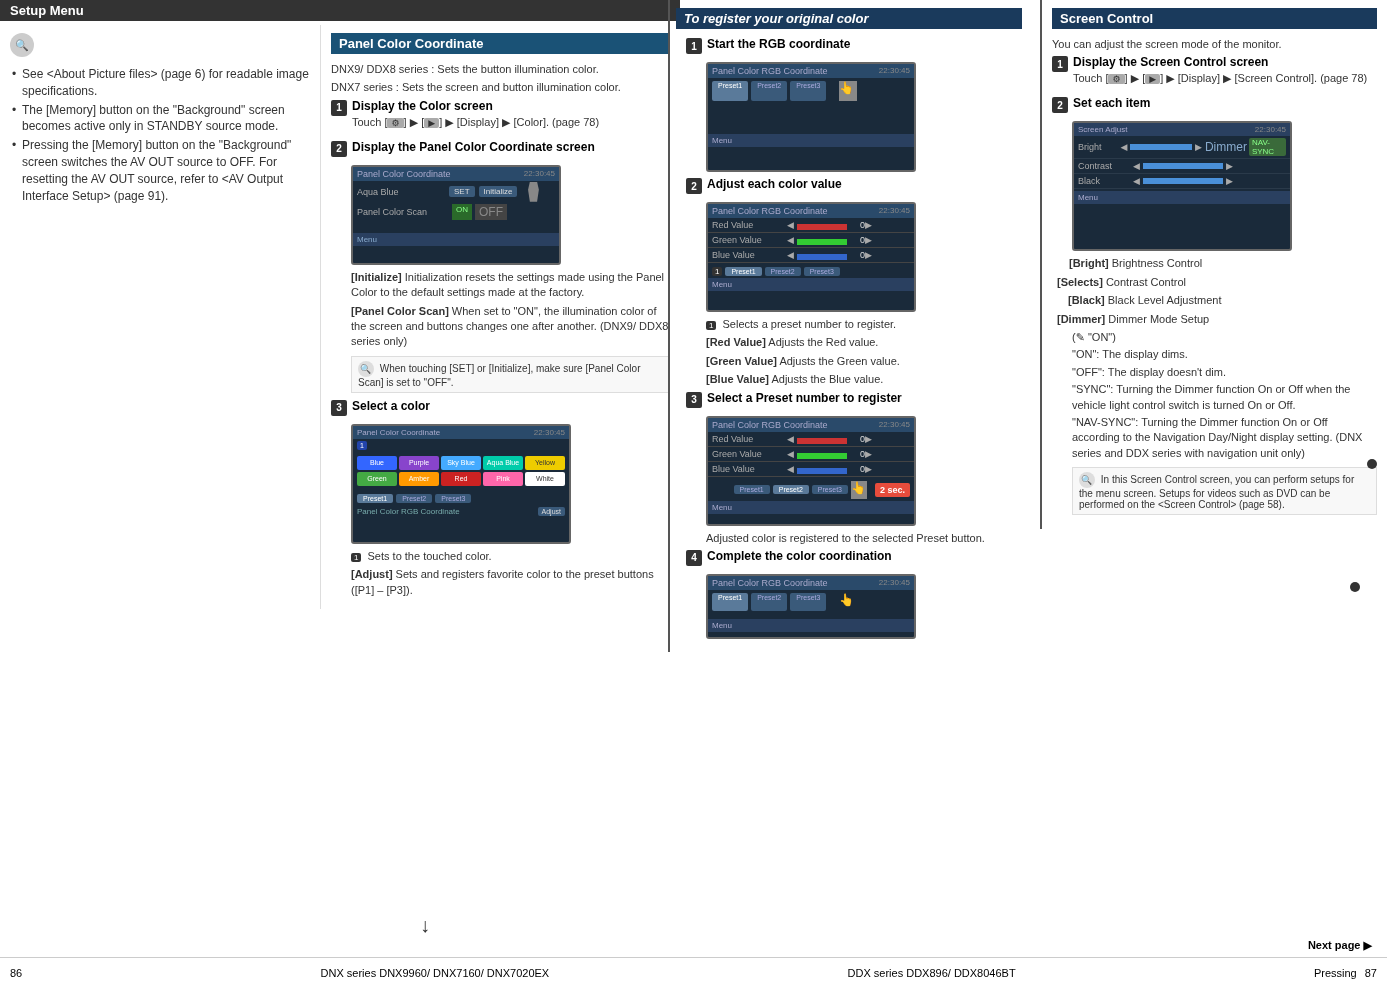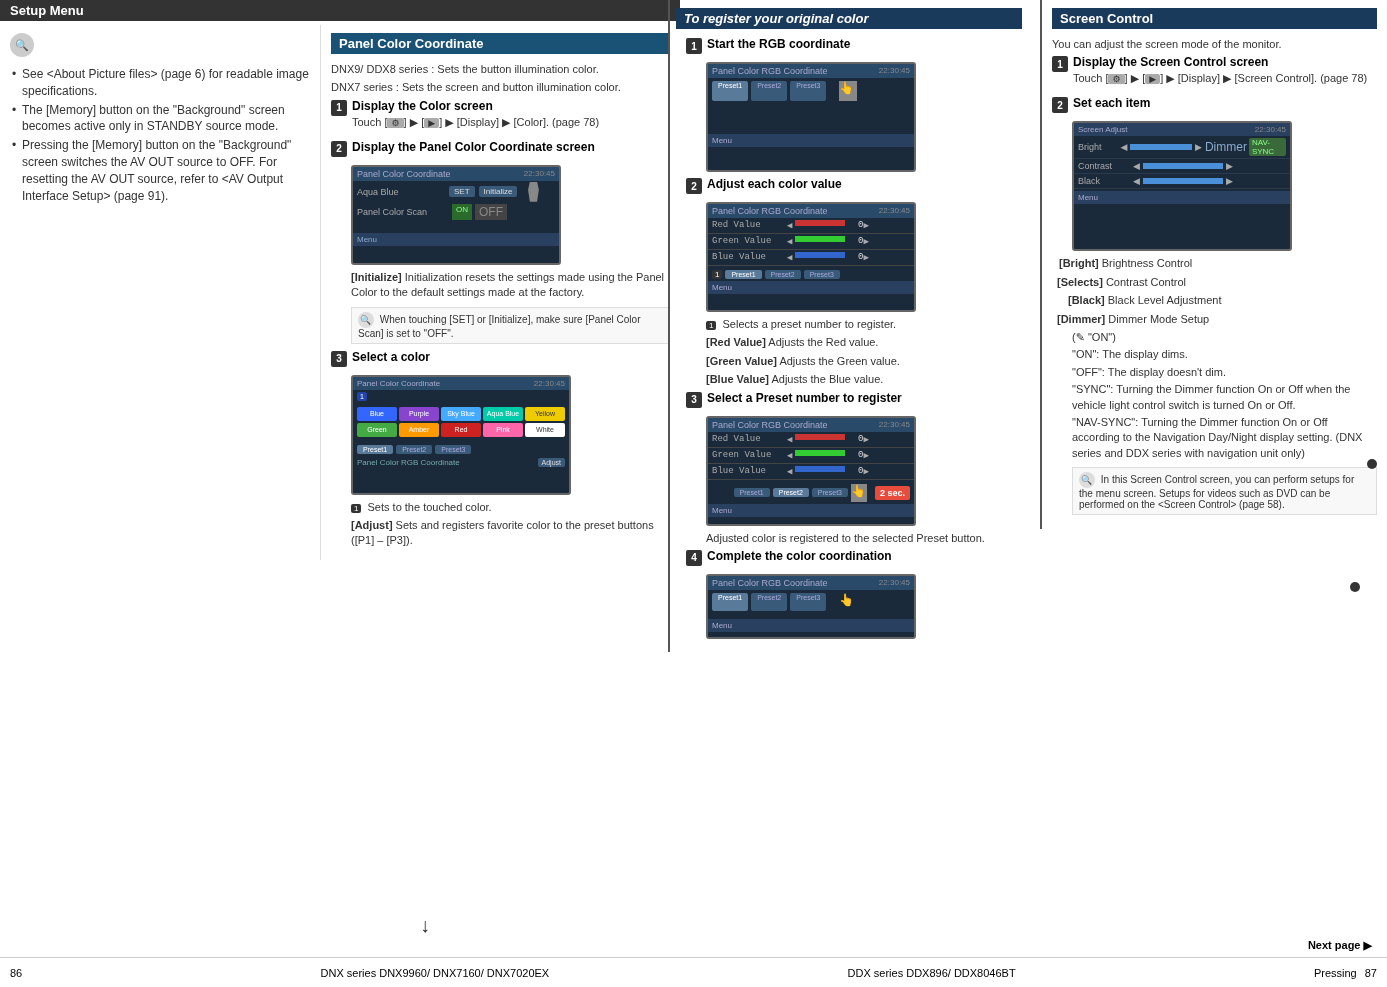--- a/index.html
+++ b/index.html
@@ -138,26 +138,25 @@
     }
 
     .step-desc {
       font-size: 11px;
       color: #333;
       margin-bottom: 3px;
     }
 
     .screen-row {
       display: flex;
-      align-items: flex-start;
+      align-items: flex-end;
       padding: 2px 4px;
       border-bottom: 1px solid #444;
       color: #ddd;
       font-size: 9px;
-      font-family: Liberation Mono, monospace;
     }
 
     .screen-label {
       color: #aaa;
       width: 75px;
       font-size: 9px;
     }
 
     .screen-val {
       color: #ddd;
@@ -480,20 +479,24 @@
       </div>
       <div style="background:#2a4060;color:#88aacc;font-size:8px;padding:2px 4px;margin-top:12px;">
         <span>Menu</span>
       </div>
     </div>
 
     <div class="desc-text" style="margin-left:20px;">
       <span class="term">[Initialize]</span>
       <span> Initialization resets the settings made using the Panel Color to the default settings made at the factory.</span>
     </div>
+    <div class="desc-text" style="margin-left:20px;">
+      <span class="term">[Panel Color Scan]</span>
+      <span> When set to "ON", the illumination color of the screen and buttons changes one after another. (DNX9/ DDX8 series only)</span>
+    </div>
 
     <div class="note-box">
       <span class="note-icon">🔍</span>
       <span>When touching [SET] or [Initialize], make sure [Panel Color Scan] is set to "OFF".</span>
     </div>
 
     <div class="step">
       <div class="step-number">3</div>
       <div class="step-content">
         <div class="step-title">Select a color</div>
@@ -740,21 +743,21 @@
         <span class="sa-label">Black</span>
         <span style="font-size:9px;color:#aaa;">◀</span>
         <span style="background:#4a90d9;height:6px;width:80px;display:inline-block;margin:0 3px;"></span>
         <span style="font-size:9px;color:#aaa;">▶</span>
       </div>
       <div style="background:#2a4060;color:#aac;font-size:8px;padding:2px 4px;margin-top:2px;">
         <span>Menu</span>
       </div>
     </div>
 
-    <div class="desc-text" style="margin-left:7px;">
+    <div class="desc-text" style="margin-left:17px;">
       <span class="term">[Bright]</span>
       <span>  </span><span>Brightness Control</span>
     </div>
     <div class="desc-text" style="margin-left:5px;">
       <span class="term">[Selects]</span>
       <span>  </span><span>Contrast Control</span>
     </div>
     <div class="desc-text" style="margin-left:16px;">
       <span class="term">[Black]</span>
       <span>  </span><span>Black Level Adjustment</span>

